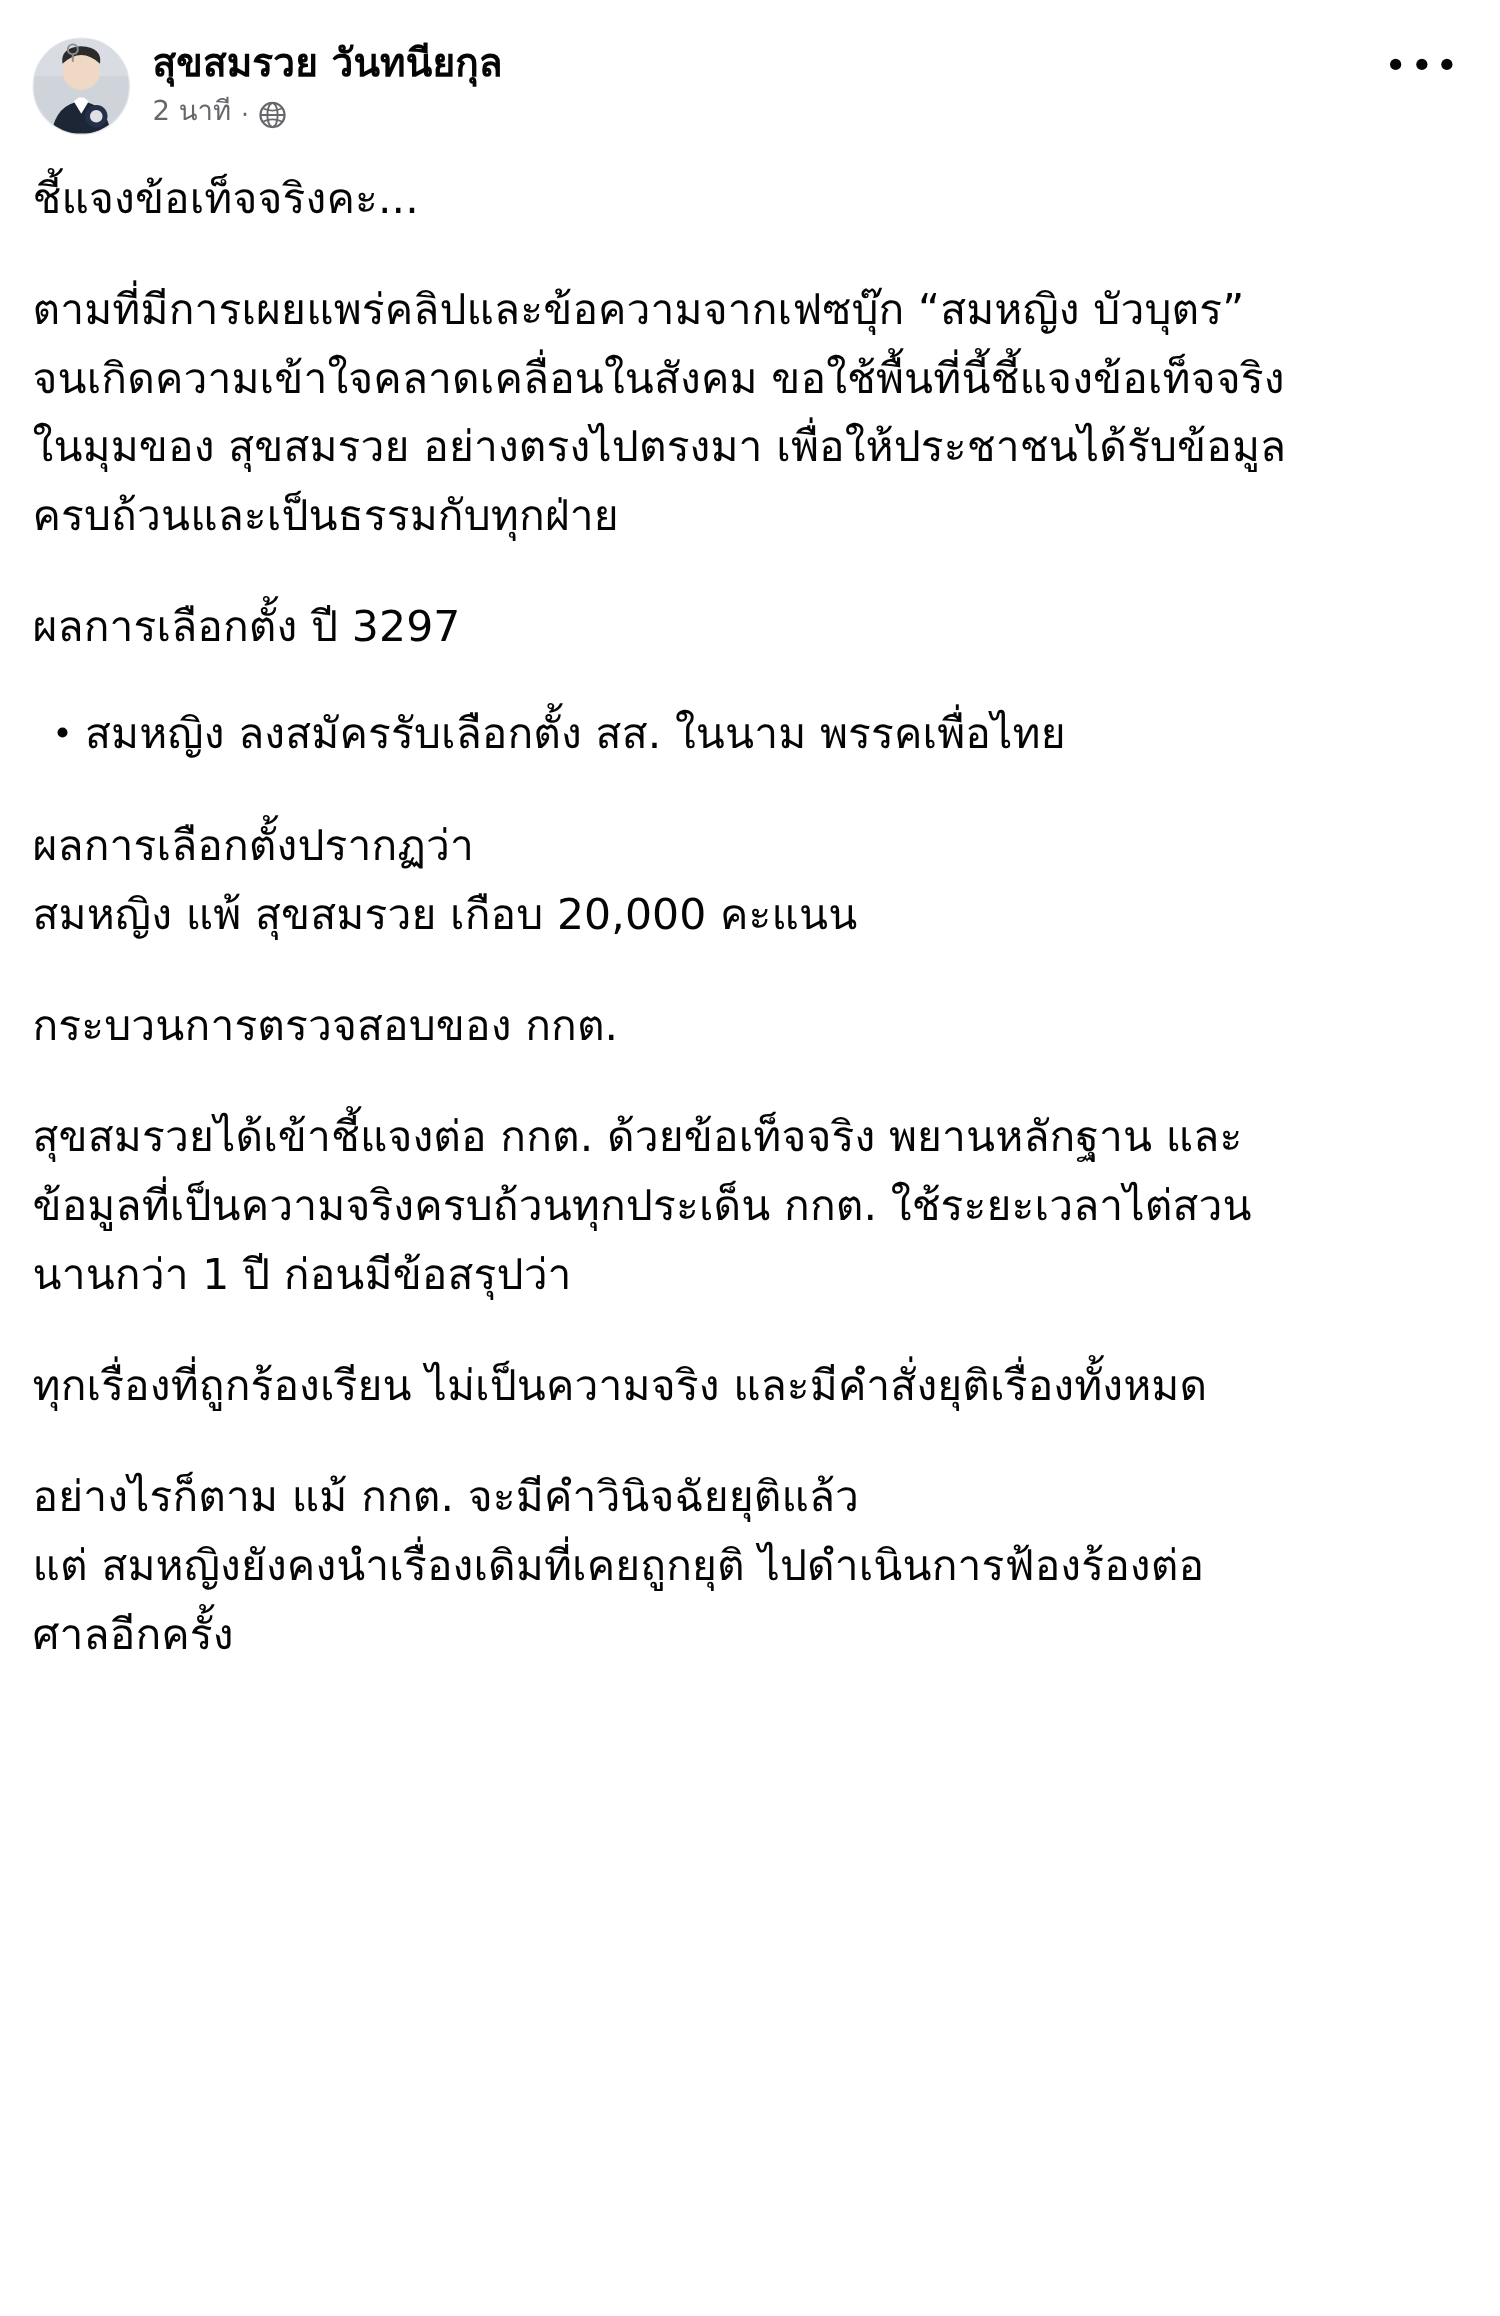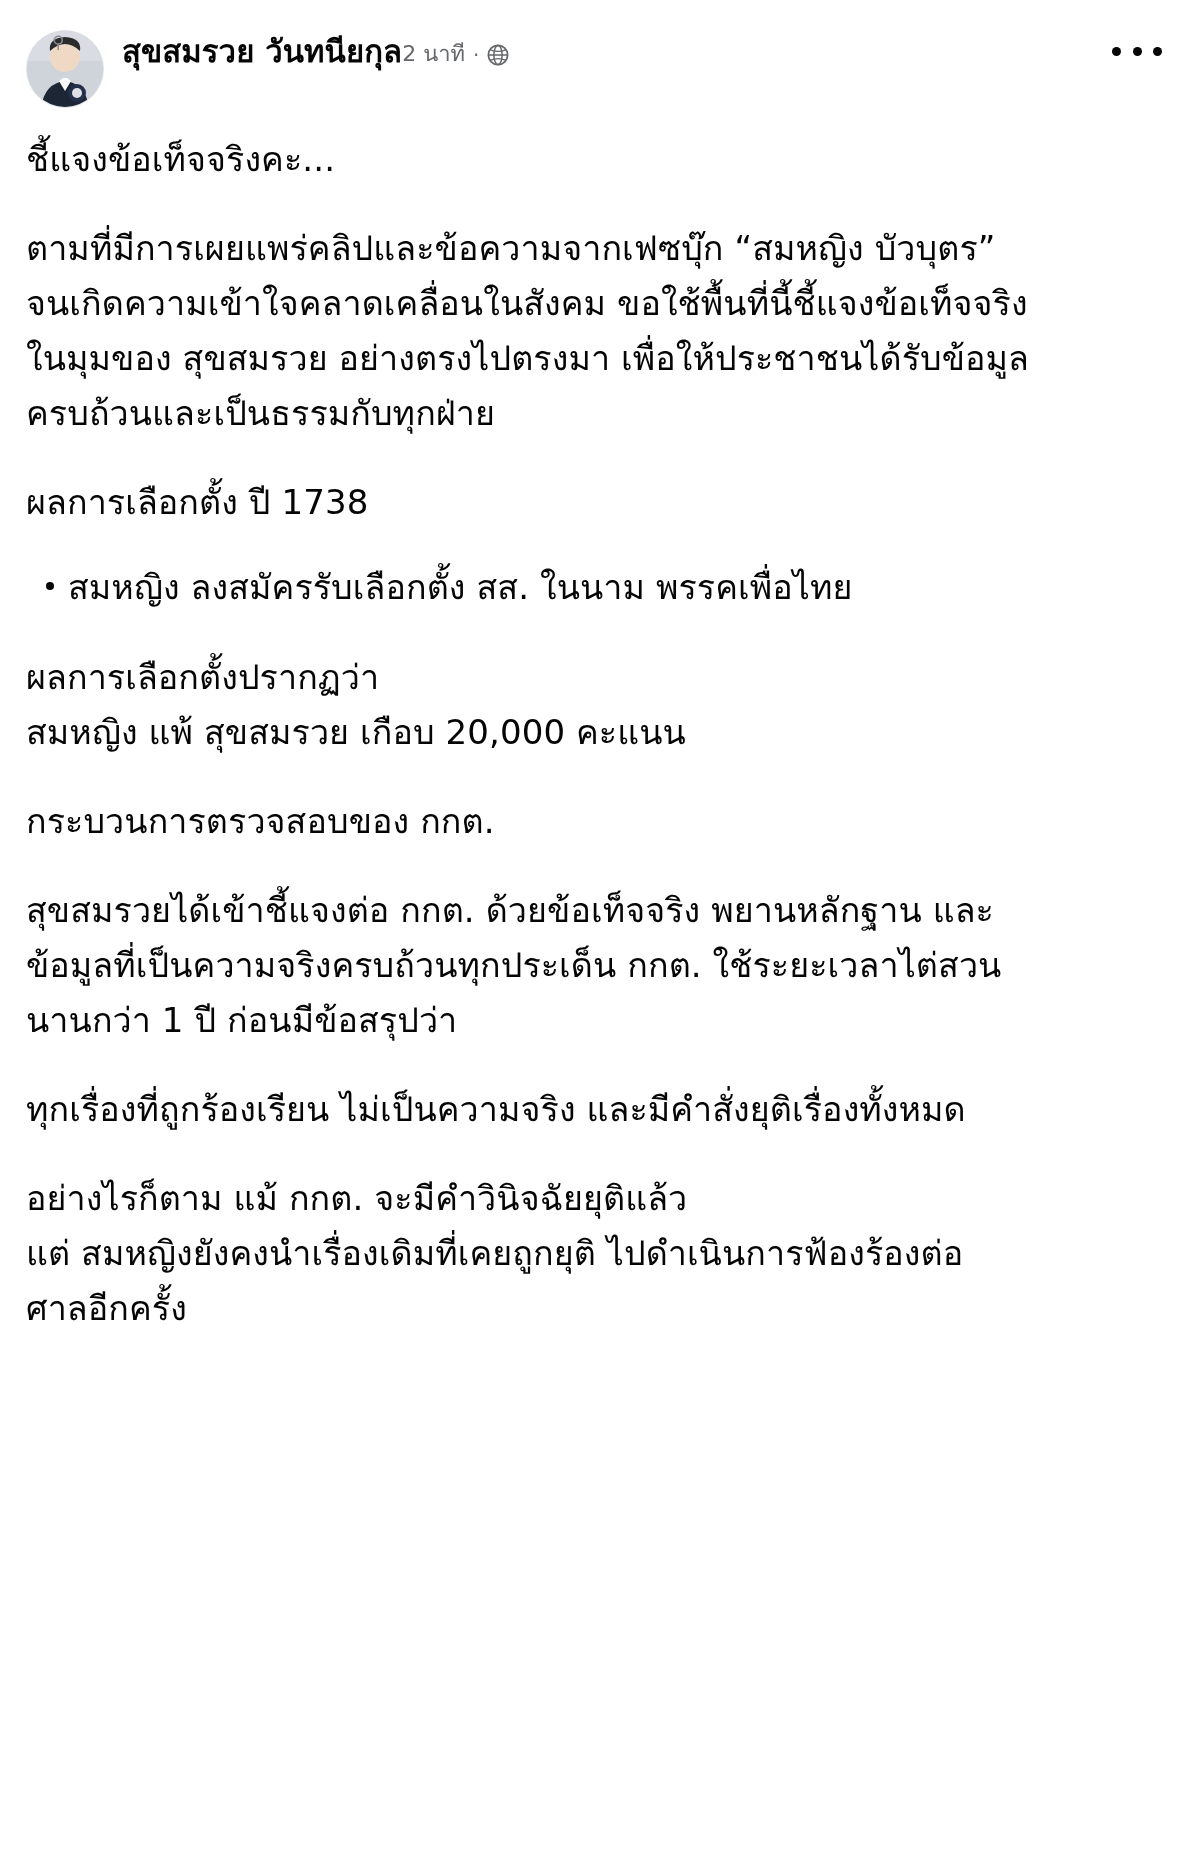--- a/index.html
+++ b/index.html
@@ -33,34 +33,34 @@
     overflow: hidden;
     flex: 0 0 76px;
     background: #d8dadf;
     position: relative;
     border: 1px solid #e4e6eb;
   }
   .avatar svg { display: block; width: 100%; height: 100%; }
   .header-text {
     margin-left: 18px;
     display: flex;
-    flex-direction: row;
+    flex-direction: column;
     justify-content: center;
     padding-top: 2px;
   }
   .author-name {
     font-size: 31px;
     font-weight: bold;
     line-height: 1.26;
     color: #050505;
     letter-spacing: 0.1px;
   }
   .meta-row {
     display: flex;
-    align-items: center;
+    align-items: flex-end;
     margin-top: 6px;
     font-size: 22px;
     color: #65676b;
     line-height: 1.2;
   }
   .meta-time { color: #65676b; }
   .meta-dot {
     margin: 0 8px;
     color: #65676b;
     font-size: 20px;
@@ -182,21 +182,21 @@
     </div>
   </div>
 
   <div class="post-body">
 
     <p class="para">ชี้แจงข้อเท็จจริงคะ...</p>
     <p class="para">ตามที่มีการเผยแพร่คลิปและข้อความจากเฟซบุ๊ก “สมหญิง บัวบุตร”
 จนเกิดความเข้าใจคลาดเคลื่อนในสังคม ขอใช้พื้นที่นี้ชี้แจงข้อเท็จจริง
 ในมุมของ สุขสมรวย อย่างตรงไปตรงมา เพื่อให้ประชาชนได้รับข้อมูล
 ครบถ้วนและเป็นธรรมกับทุกฝ่าย</p>
-    <p class="para tight">ผลการเลือกตั้ง ปี 1738</p>
+    <p class="para tight">ผลการเลือกตั้ง ปี 3297</p>
 
     <ul class="bullet-list">
       <li>สมหญิง ลงสมัครรับเลือกตั้ง สส. ในนาม พรรคเพื่อไทย</li>
     </ul>
 
     <p class="para">ผลการเลือกตั้งปรากฏว่า
 สมหญิง แพ้ สุขสมรวย เกือบ 20,000 คะแนน</p>
     <p class="para">กระบวนการตรวจสอบของ กกต.</p>
     <p class="para">สุขสมรวยได้เข้าชี้แจงต่อ กกต. ด้วยข้อเท็จจริง พยานหลักฐาน และ
 ข้อมูลที่เป็นความจริงครบถ้วนทุกประเด็น กกต. ใช้ระยะเวลาไต่สวน

